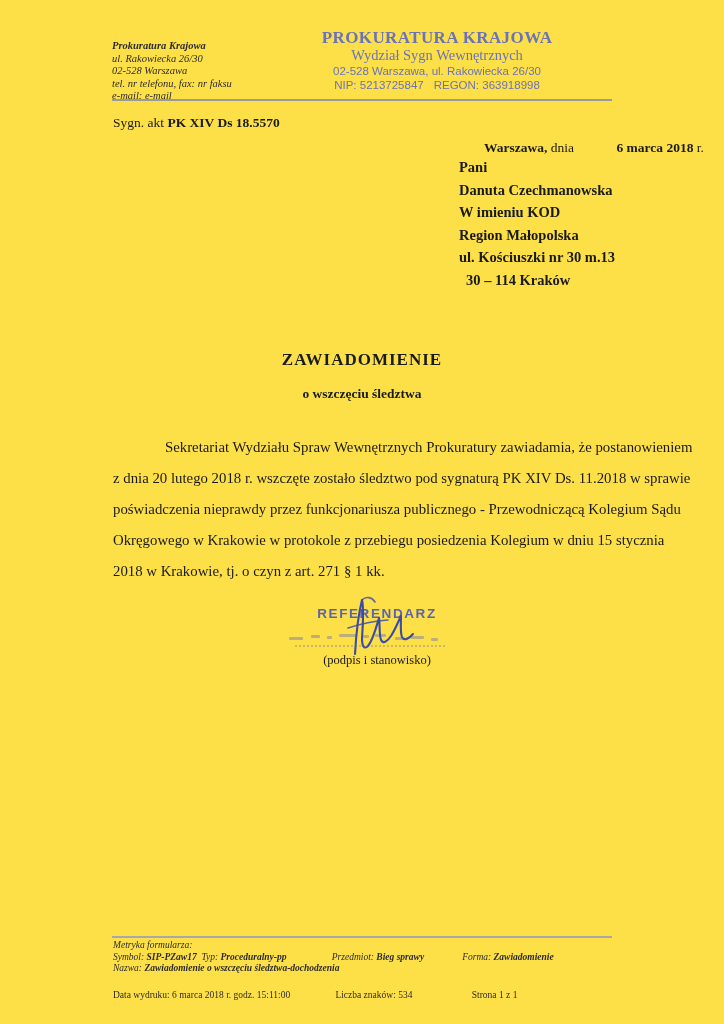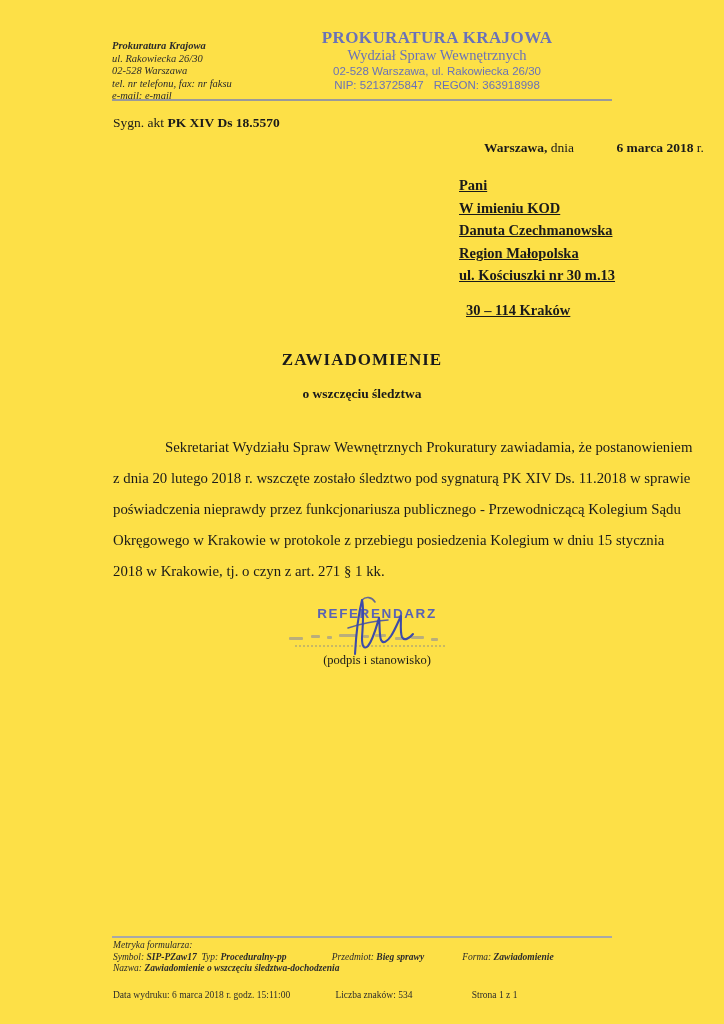--- a/index.html
+++ b/index.html
@@ -91,28 +91,27 @@
     top: 140px;
     font-size: 13.5px;
     white-space: nowrap;
   }
   .dateline .b { font-weight: bold; margin-left: 39px; }
 
   
   .addressee {
     position: absolute;
     left: 459px;
-    top: 174px;
+    top: 156px;
     font-size: 14.5px;
     font-weight: bold;
     line-height: 22.5px;
     white-space: nowrap;
-    text-decoration: underline;
-  }
-  .addressee .indent { padding-left: 7px; margin-top: 12px; }
+  }
+  .addressee .indent { padding-left: 7px; }
 
   
   .title-block {
     position: absolute;
     left: 112px;
     top: 350px;
     width: 500px;
     text-align: center;
   }
   .doc-title {
@@ -237,21 +236,21 @@
     <div class="sender">
       <div class="s-line bold">Prokuratura Krajowa</div>
       <div class="s-line">ul. Rakowiecka 26/30</div>
       <div class="s-line">02-528 Warszawa</div>
       <div class="s-line">tel. nr telefonu, fax: nr faksu</div>
       <div class="s-line">e-mail:  e-mail</div>
     </div>
 
     <div class="stamp">
       <div class="stamp-l1">PROKURATURA KRAJOWA</div>
-      <div class="stamp-l2">Wydział Spraw Wewnętrznych</div>
+      <div class="stamp-l2">Wydział Sygn Wewnętrznych</div>
       <div class="stamp-l3">02-528 Warszawa, ul. Rakowiecka 26/30</div>
       <div class="stamp-l4">
         <span>NIP: 5213725847</span><span class="gap"></span><span>REGON: 363918998</span>
       </div>
     </div>
   </div>
 
   <div class="rule-top"></div>
 
   <div class="sygn">
@@ -261,22 +260,22 @@
 
   <div class="dateline">
     <span class="b">Warszawa,</span>
     <span>dnia</span>
     <span class="b">6 marca 2018</span>
     <span>r.</span>
   </div>
 
   <div class="addressee">
     <div>Pani</div>
+    <div>Danuta Czechmanowska</div>
     <div>W imieniu KOD</div>
-    <div>Danuta Czechmanowska</div>
     <div>Region Małopolska</div>
     <div>ul. Kościuszki nr 30 m.13</div>
     <div class="indent">30 – 114 Kraków</div>
   </div>
 
   <div class="title-block">
     <div class="doc-title">ZAWIADOMIENIE</div>
     <div class="doc-subtitle">o wszczęciu śledztwa</div>
   </div>
 

